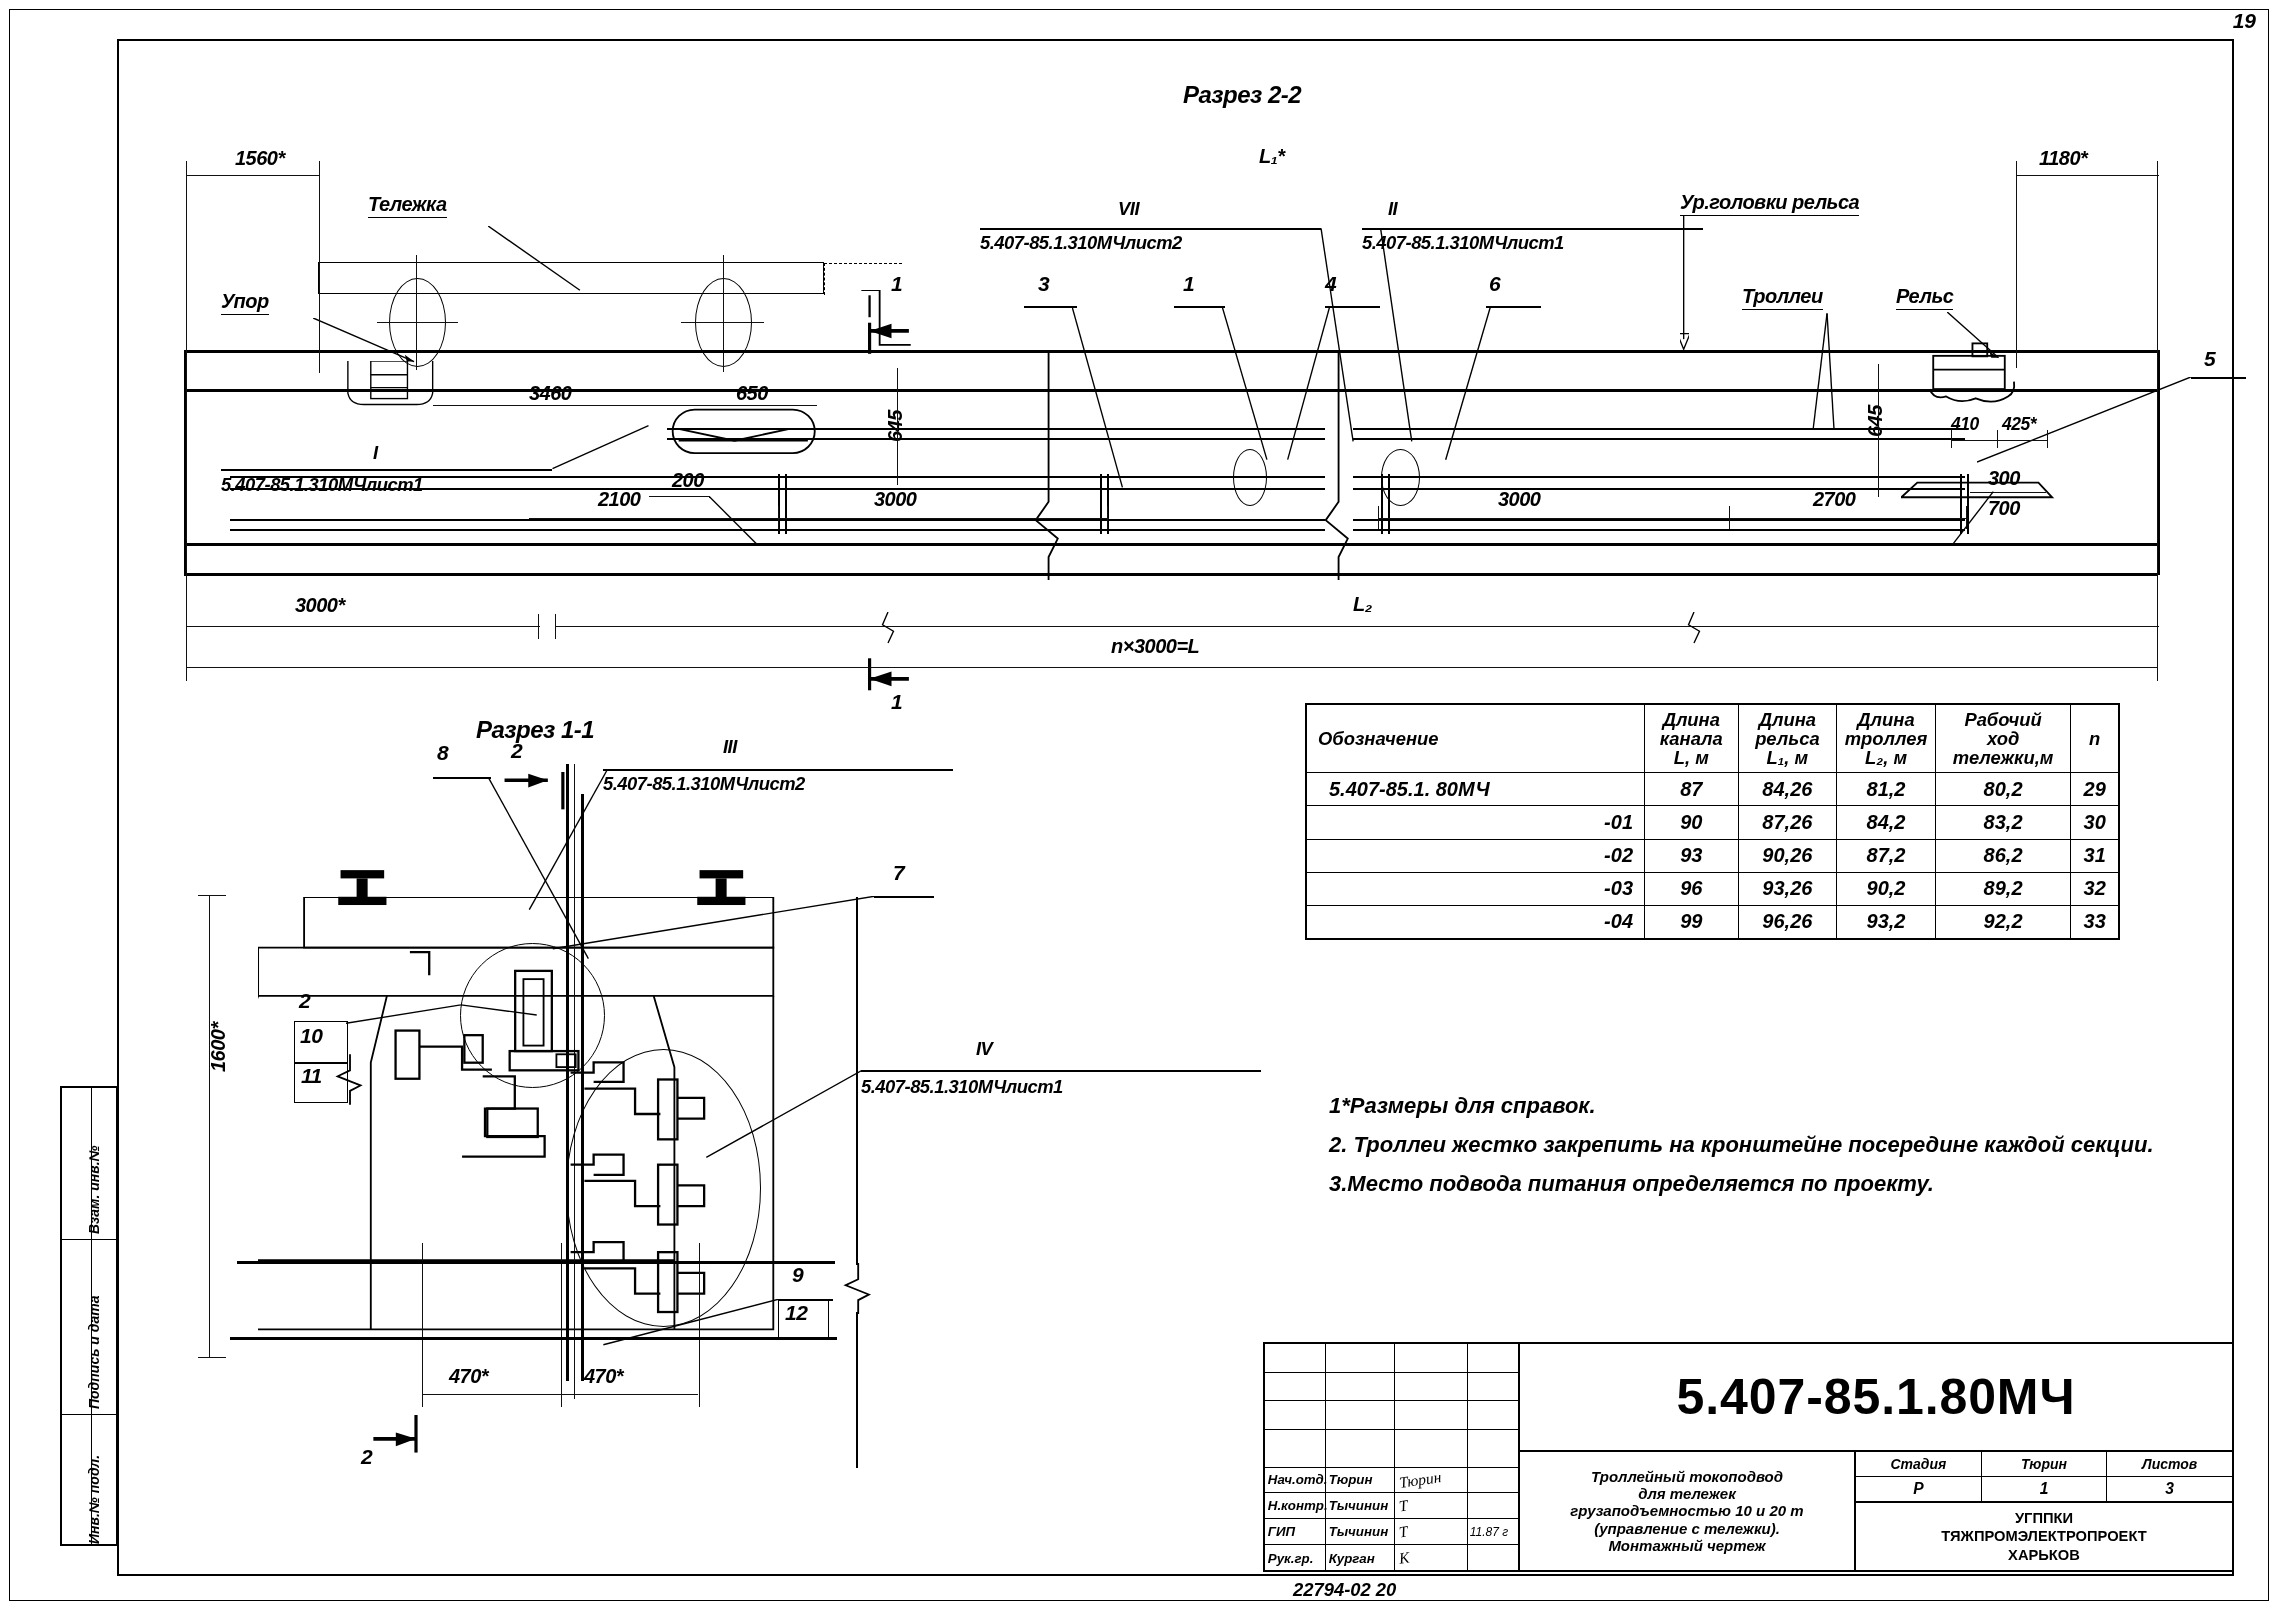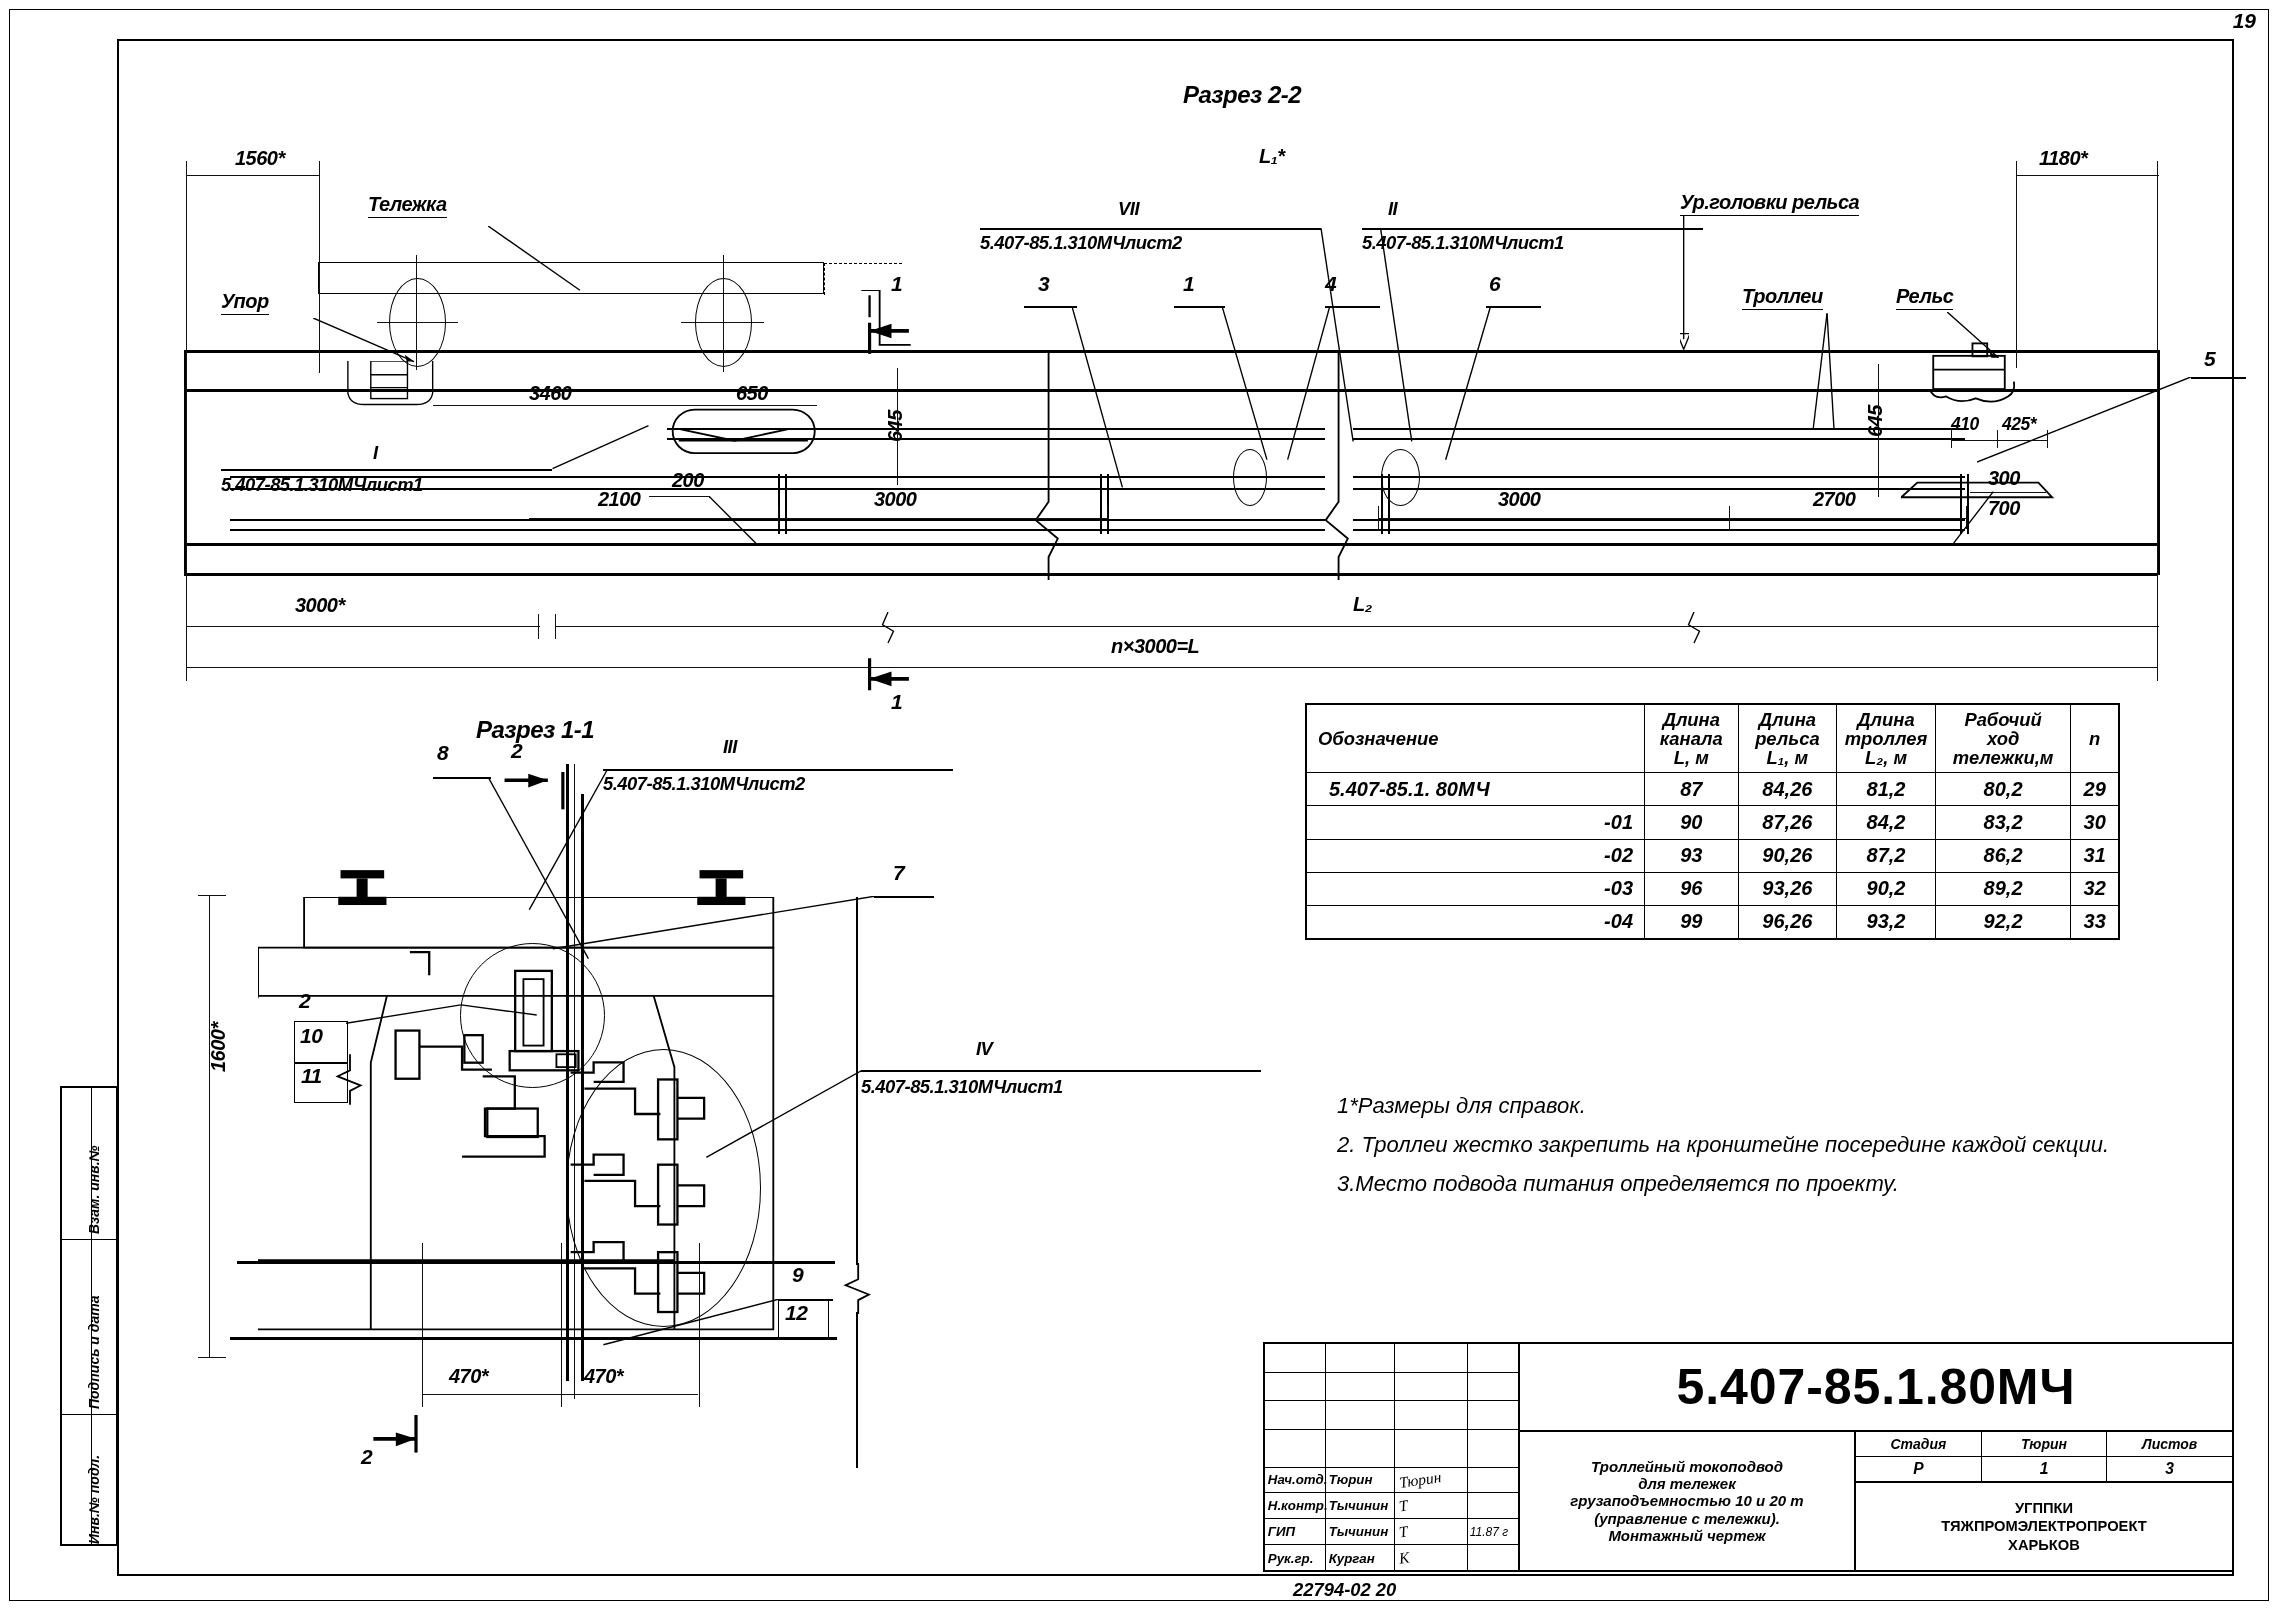--- a/index.html
+++ b/index.html
@@ -55,29 +55,29 @@
   #spec-table td,#spec-table th{border:1.4px solid #000;font-style:italic;font-weight:bold;
       font-family:"Liberation Sans",sans-serif;font-size:20px;text-align:center;
       padding:4.6px 2.8px;}
   #spec-table thead th{font-size:18.4px;line-height:1.05;vertical-align:middle;}
   #spec-table td.desig{text-align:left;padding-left:22px;width:304px;}
   #spec-table td.desig.r{text-align:right;padding-right:11px;margin-top:26px;}
   .colw1{width:87px;}.colw2{width:92px;}.colw3{width:92px;}.colw4{width:129px;}.colw5{width:41px;}
 
   
   #notes{position:absolute;left:1325px;top:1093px;width:920px;}
-  #notes p{margin:0 0 13px 12px;font-style:italic;font-weight:normal;
+  #notes p{margin:0 0 13px 4px;font-style:italic;font-weight:bold;
       font-family:"Liberation Sans",sans-serif;font-size:22px;line-height:1.18;}
 
   
   #title-block{position:absolute;left:1263px;top:1342px;width:971px;height:230px;
       border:2.8px solid #000;box-sizing:border-box;display:flex;}
   #tb-left{width:255px;border-right:2.8px solid #000;box-sizing:border-box;position:relative;}
   #tb-right{flex:1;display:flex;flex-direction:column;}
-  #tb-code{height:88px;border-bottom:2.8px solid #000;box-sizing:border-box;
+  #tb-code{height:108px;border-bottom:2.8px solid #000;box-sizing:border-box;
       display:flex;align-items:center;justify-content:center;}
   #tb-code span{font-size:50px;font-weight:bold;font-family:"Liberation Sans",sans-serif;
       letter-spacing:0.9px;}
   #tb-lower{flex:1;display:flex;}
   #tb-desc{width:336px;border-right:2.8px solid #000;box-sizing:border-box;
       display:flex;flex-direction:column;align-items:center;justify-content:center;
       text-align:center;}
   #tb-desc div{font-style:italic;font-weight:bold;font-family:"Liberation Sans",sans-serif;
       font-size:15px;line-height:1.14;}
   #tb-stage{flex:1;display:flex;flex-direction:column;}

